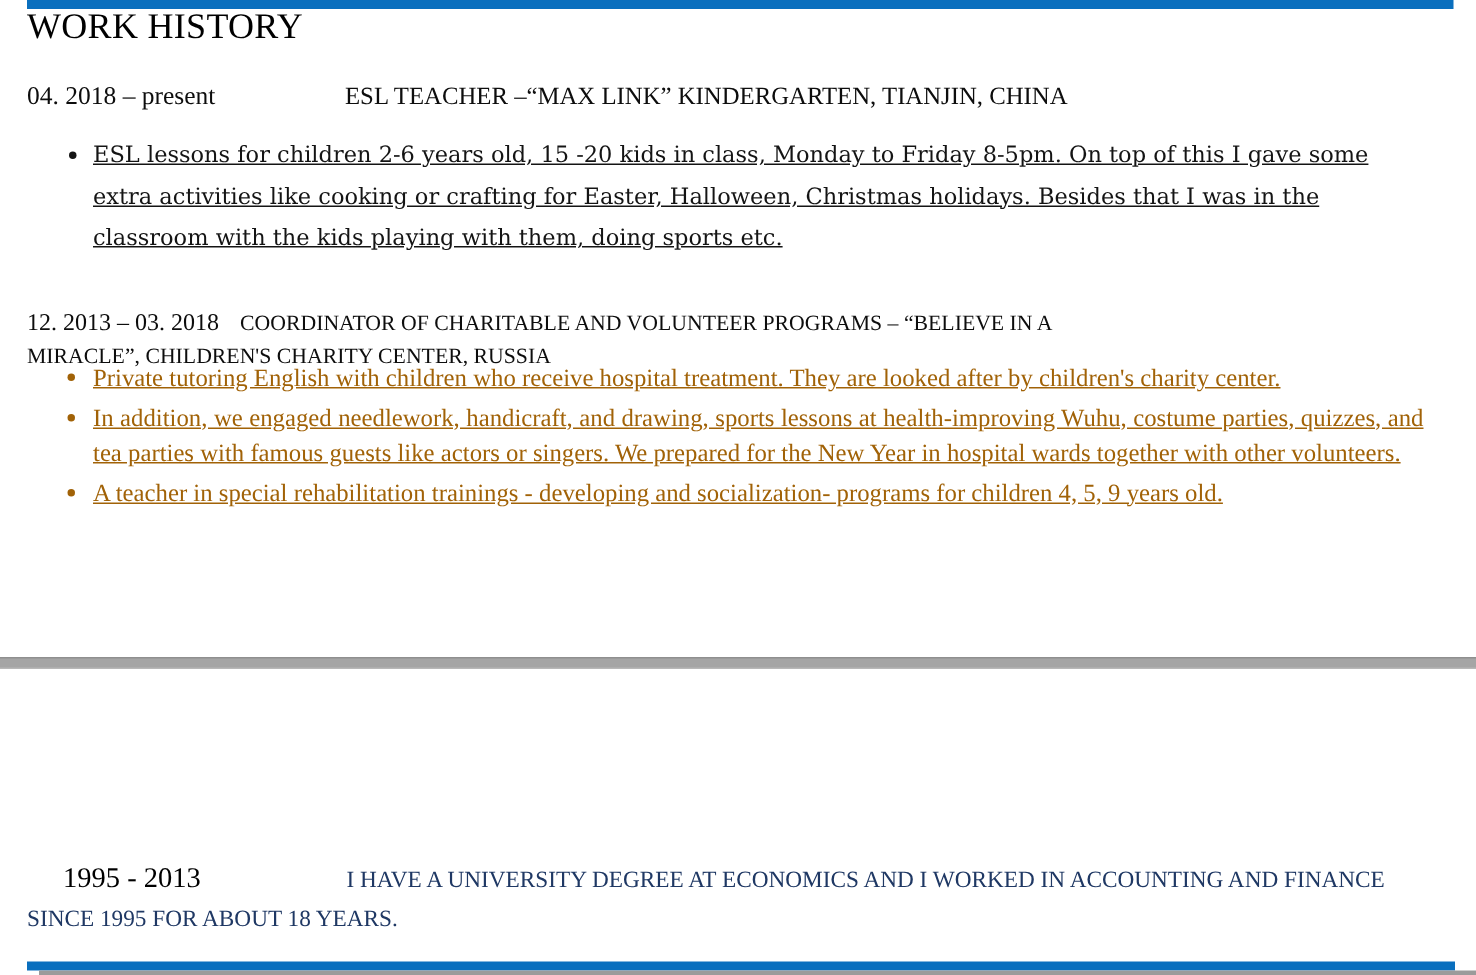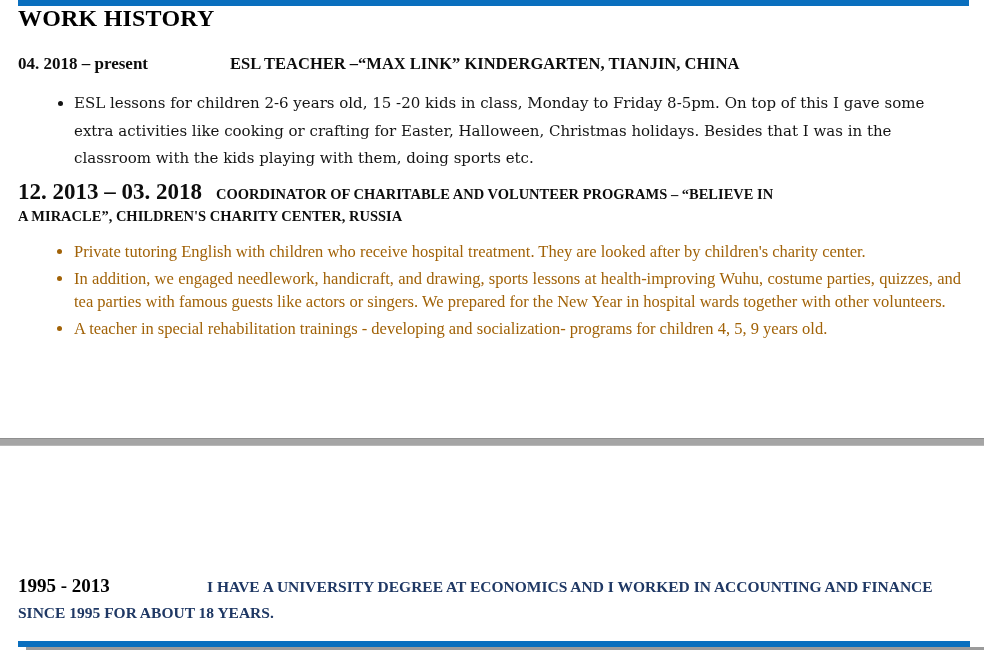--- a/index.html
+++ b/index.html
@@ -17,42 +17,43 @@
     position: absolute;
     left: 18px; top: 0;
     width: 951px; height: 6px;
     background: #0a6fbe;
   }
   .doc-title {
     position: absolute;
     left: 18px; top: 5px;
     font-family: "Liberation Serif", serif;
     font-size: 24px;
-    font-weight: bold;
+    font-weight: normal;
     letter-spacing: 0.2px;
     color: #000000;
   }
-  .job-head { position: absolute; left: 18px; font-weight: bold; }
+  .job-head { position: absolute; left: 18px; font-weight: normal; }
   .job-head .date { display: inline-block; vertical-align: baseline; }
 
   .job1 { top: 53px; width: 940px; font-size: 16.5px; line-height: 22px; }
   .job1 .date { width: 212px; font-size: 17px; }
 
   .job2 { top: 181px; width: 760px; font-size: 14.5px; line-height: 21.5px; }
-  .job2 .date { font-size: 23px; margin-right: 14px; }
+  .job2 .date { font-size: 16px; margin-right: 14px; margin-top: 24px; }
 
   .job3 { top: 573px; width: 930px; font-size: 15.5px; line-height: 26px; color: #1f3864; }
-  .job3 .date { width: 189px; font-size: 19px; color: #000000; }
+  .job3 .date { width: 189px; font-size: 19px; color: #000000; margin-left: 24px; }
 
   ul.blist {
     position: absolute;
-    left: 12px;
+    left: 0;
     width: 949px;
     padding-left: 62px;
     list-style: disc outside;
+    text-decoration: underline;
   }
   ul.blist li { margin-bottom: 3px; }
   .list1 {
     top: 90px;
     font-family: "DejaVu Serif", serif;
     font-size: 15px;
     line-height: 27.5px;
     color: #141414;
   }
   .list2 {

